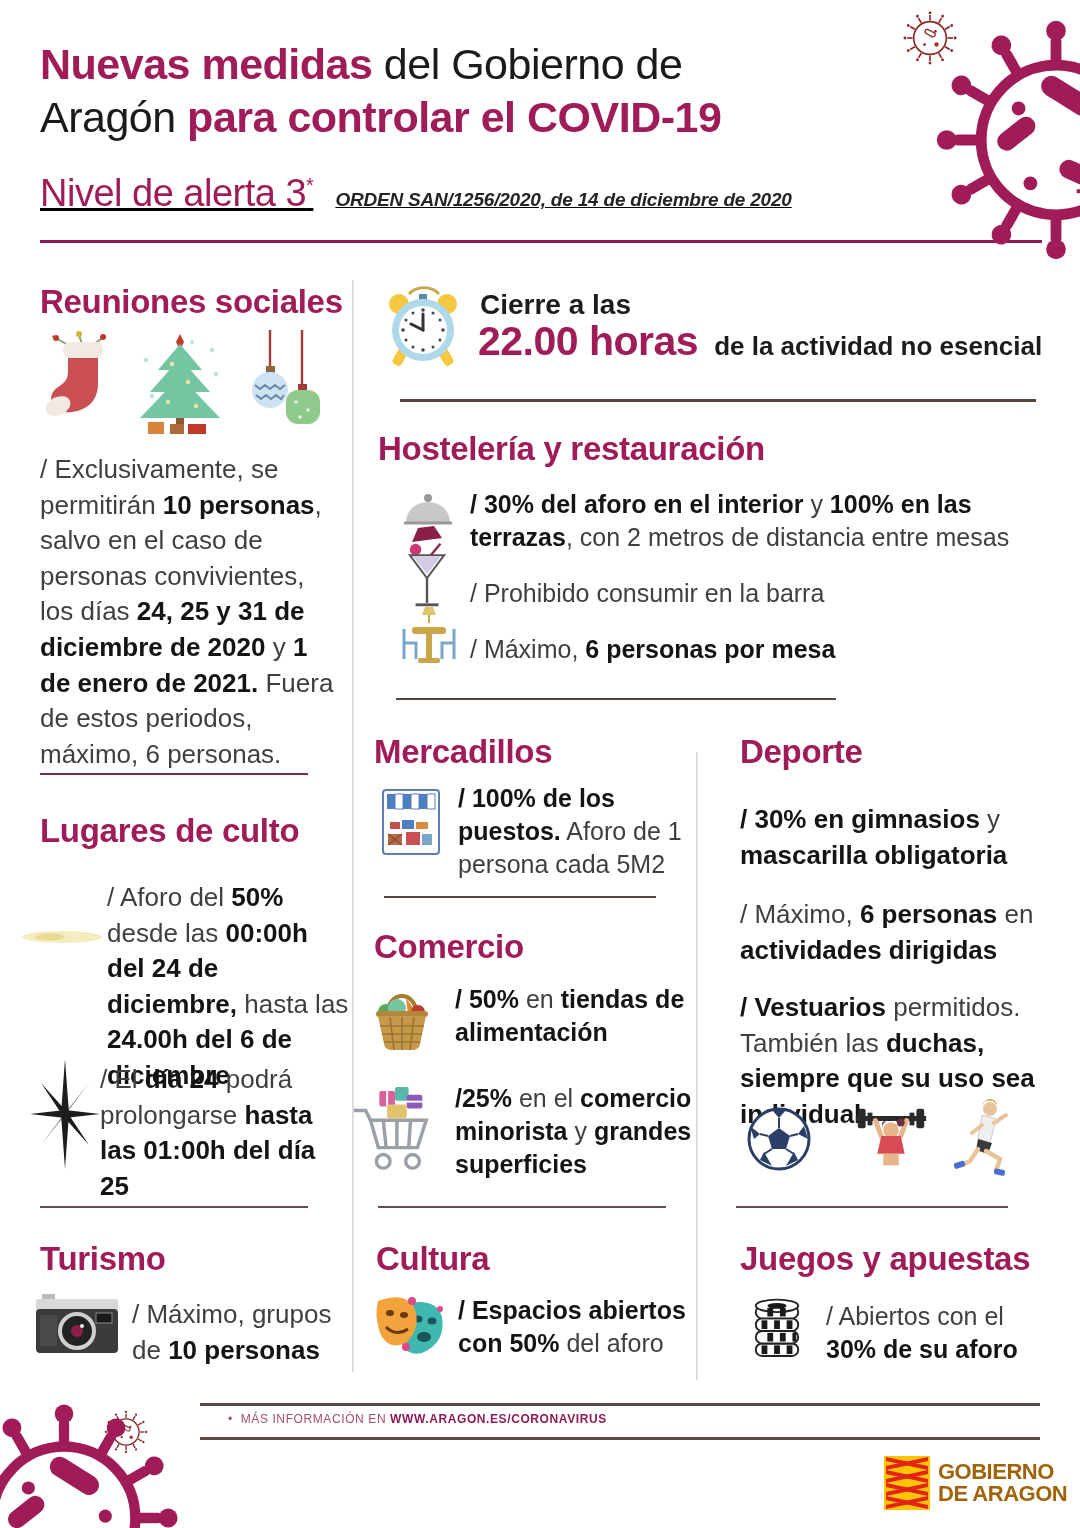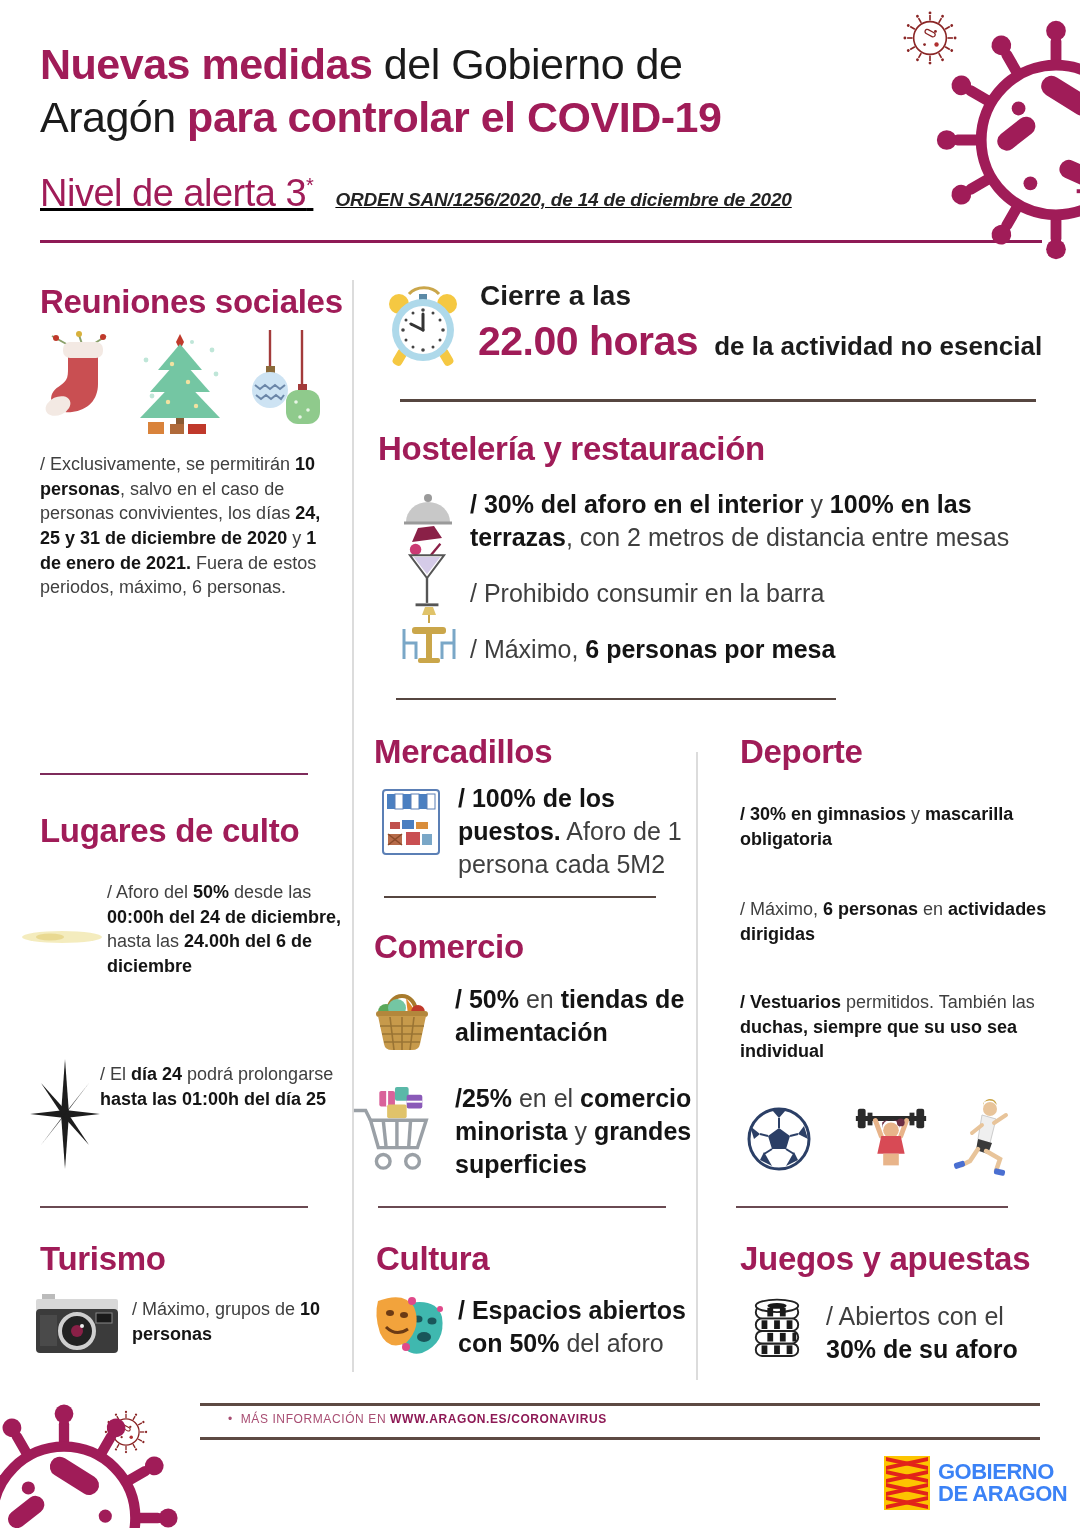--- a/index.html
+++ b/index.html
@@ -13,30 +13,30 @@
   .alert-label{color:var(--accent);font-size:38px;font-weight:400;letter-spacing:-0.5px;}
   .alert-label sup{font-size:20px;}
   .order-ref{color:#242424;font-size:19px;font-style:italic;font-weight:700;letter-spacing:-0.2px;}
   .h2{color:var(--accent);font-weight:700;font-size:33px;letter-spacing:-0.3px;}
   .rich{color:var(--text);}
   .rich .b{font-weight:700;color:#141414;}
   .rule{background:#564640;height:2px;}
   .rule-accent{background:#8e1a56;height:3px;}
   .vdiv{background:#dcdcdc;width:2px;}
   .ldiv{background:#7e2b5b;height:2px;}
-  .p26{font-size:18px;line-height:1.37;}
+  .p26{font-size:26px;line-height:1.37;}
   .p25{font-size:25px;line-height:1.32;}
   .cierre1{font-size:28px;font-weight:700;color:#1c1c1c;}
   .cierre-row{display:flex;align-items:baseline;gap:16px;}
   .cierre-time{font-size:41px;font-weight:800;color:var(--accent);letter-spacing:-0.5px;}
   .cierre2{font-size:26px;font-weight:700;color:#1c1c1c;}
   .finfo{font-size:12px;letter-spacing:0.6px;color:#a84d72;font-weight:500;}
   .finfo .lnk{color:#8e1a56;font-weight:700;}
   .logo{display:flex;align-items:center;gap:8px;}
-  .logo-text{font-size:22px;font-weight:800;line-height:0.98;color:#3b82f6;letter-spacing:-0.5px;}
+  .logo-text{font-size:22px;font-weight:800;line-height:0.98;color:#a16207;letter-spacing:-0.5px;}
 </style>
 </head>
 <body>
 
 <svg width="0" height="0" style="position:absolute">
   <defs>
     <g id="vspike" stroke-linecap="round">
       <line x1="0" y1="-76" x2="0" y2="-100"></line>
         <circle cx="0" cy="-111" r="10" stroke="none"></circle>
     </g>
@@ -232,21 +232,21 @@
       <circle cx="23" cy="38" r="1.5"></circle>
         <circle cx="57" cy="38" r="1.5"></circle>
         <circle cx="23" cy="58" r="1.5"></circle>
         <circle cx="57" cy="58" r="1.5"></circle>
     </g>
     <g stroke="#333333" stroke-width="3" stroke-linecap="round">
       <line x1="40" y1="48" x2="40" y2="32"></line>
         <line x1="40" y1="48" x2="28" y2="42"></line>
     </g>
   </svg>
-  <div class="abs cierre1" style="left:480px;top:280px;">Cierre a las</div>
+  <div class="abs cierre1" style="left:480px;top:289px;">Cierre a las</div>
   <div class="abs cierre-row" style="left:478px;top:318px;">
     <span class="cierre-time">22.00 horas</span>
     <span class="cierre2">de la actividad no esencial</span>
   </div>
   <div class="abs rule" style="left:400px;top:399px;width:636px;height:3px;"></div>
 
   <div class="abs h2" style="left:378px;top:430px;">Hostelería y restauración</div>
   <svg class="abs" style="left:402px;top:488px;" width="52" height="56" viewBox="0 0 52 56">
     <circle cx="26" cy="10" r="4" fill="#9a9a9a"></circle>
     <path d="M4,34 A22,20 0 0 1 48,34 Z" fill="#c8c8c8"></path>

